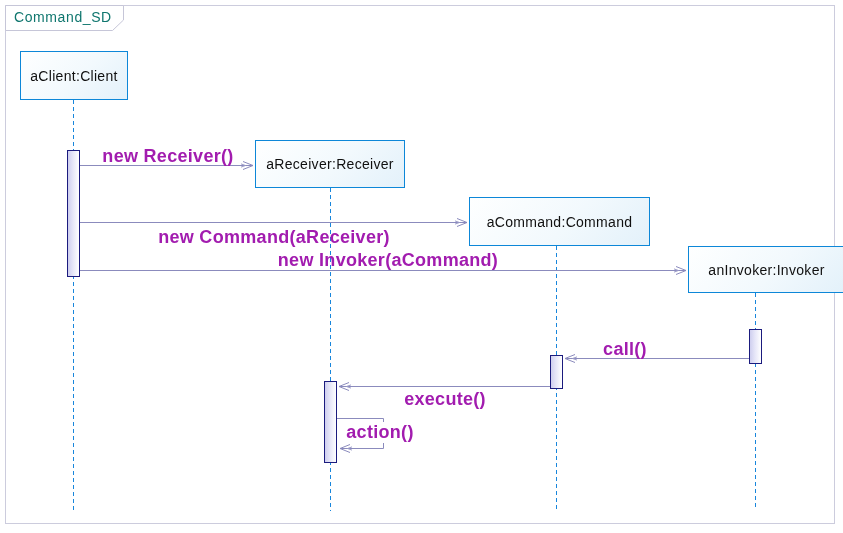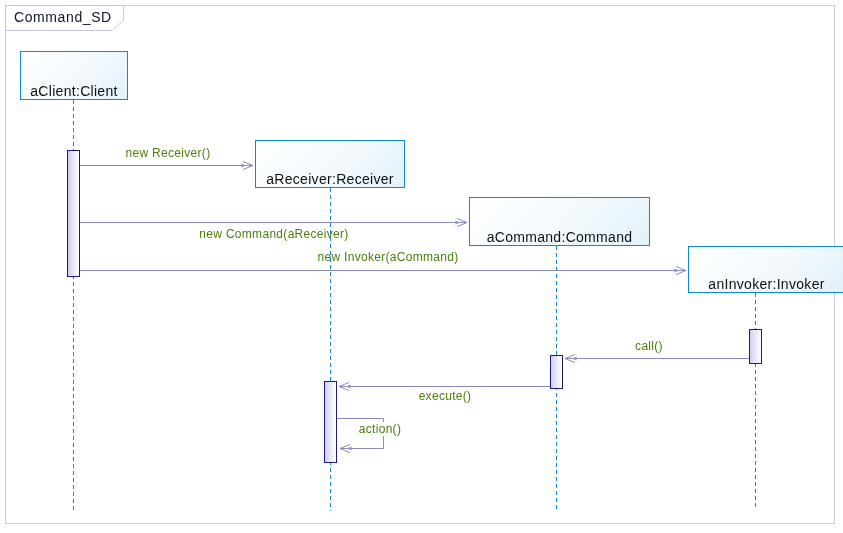--- a/index.html
+++ b/index.html
@@ -7,35 +7,35 @@
     position:relative;width:843px;height:533px;background:#ffffff;overflow:hidden;
     font-family:"Liberation Sans", sans-serif;
   }
   .frame{
     position:absolute;left:5px;top:5px;width:830px;height:519px;
     box-sizing:border-box;border:1px solid #ccccdd;background:transparent;
   }
   .layer{position:absolute;left:0;top:0;}
   .tab-label{
     position:absolute;left:14px;top:9px;font-size:14px;letter-spacing:.6px;
-    color:#0f172a;white-space:nowrap;
+    color:#0f766e;white-space:nowrap;
   }
   .head-box{
     position:absolute;box-sizing:border-box;border:1px solid #0d87d8;
     background:linear-gradient(135deg,#feffff 0%,#f2f9fd 55%,#e3f1fa 100%);
-    display:flex;align-items:flex-end;justify-content:center;
+    display:flex;align-items:center;justify-content:center;
     font-size:14px;letter-spacing:.3px;color:#101010;white-space:nowrap;
   }
   .activation{
     position:absolute;box-sizing:border-box;border:1px solid #1b1b7e;
     background:linear-gradient(to right,#cfcfef 0%,#e6e6f8 45%,#ffffff 100%);
   }
   .msg-label{
-    position:absolute;transform:translateX(-50%);font-size:12px;
-    letter-spacing:.3px;color:#4d7c0f;white-space:nowrap;
+    position:absolute;transform:translateX(-50%);font-size:18px;
+    letter-spacing:.3px;color:#a21caf;white-space:nowrap;font-weight:bold;
   }
   .msg-label.bg{background:#ffffff;padding:0 2px;}
 </style>
 </head>
 <body>
 
 <div class="stage">
 
   <div class="frame"></div>
 
@@ -79,17 +79,17 @@
   </div>
 
   <div class="activation" style="left:67px;top:150px;width:13px;height:127px;"></div>
   <div class="activation" style="left:324px;top:381px;width:13px;height:82px;"></div>
   <div class="activation" style="left:550px;top:355px;width:13px;height:34px;"></div>
   <div class="activation" style="left:749px;top:329px;width:13px;height:35px;"></div>
 
   <div class="msg-label" style="left:168px;top:146px;">new Receiver()</div>
   <div class="msg-label" style="left:274px;top:203px;margin-top:24px;">new Command(aReceiver)</div>
   <div class="msg-label" style="left:388px;top:250px;text-align:right;">new Invoker(aCommand)</div>
-  <div class="msg-label" style="left:649px;top:339px;">call()</div>
+  <div class="msg-label" style="left:625px;top:339px;">call()</div>
   <div class="msg-label" style="left:445px;top:366px;margin-top:23px;">execute()</div>
   <div class="msg-label bg" style="left:380px;top:422px;">action()</div>
 
 </div>
 
 </body></html>

